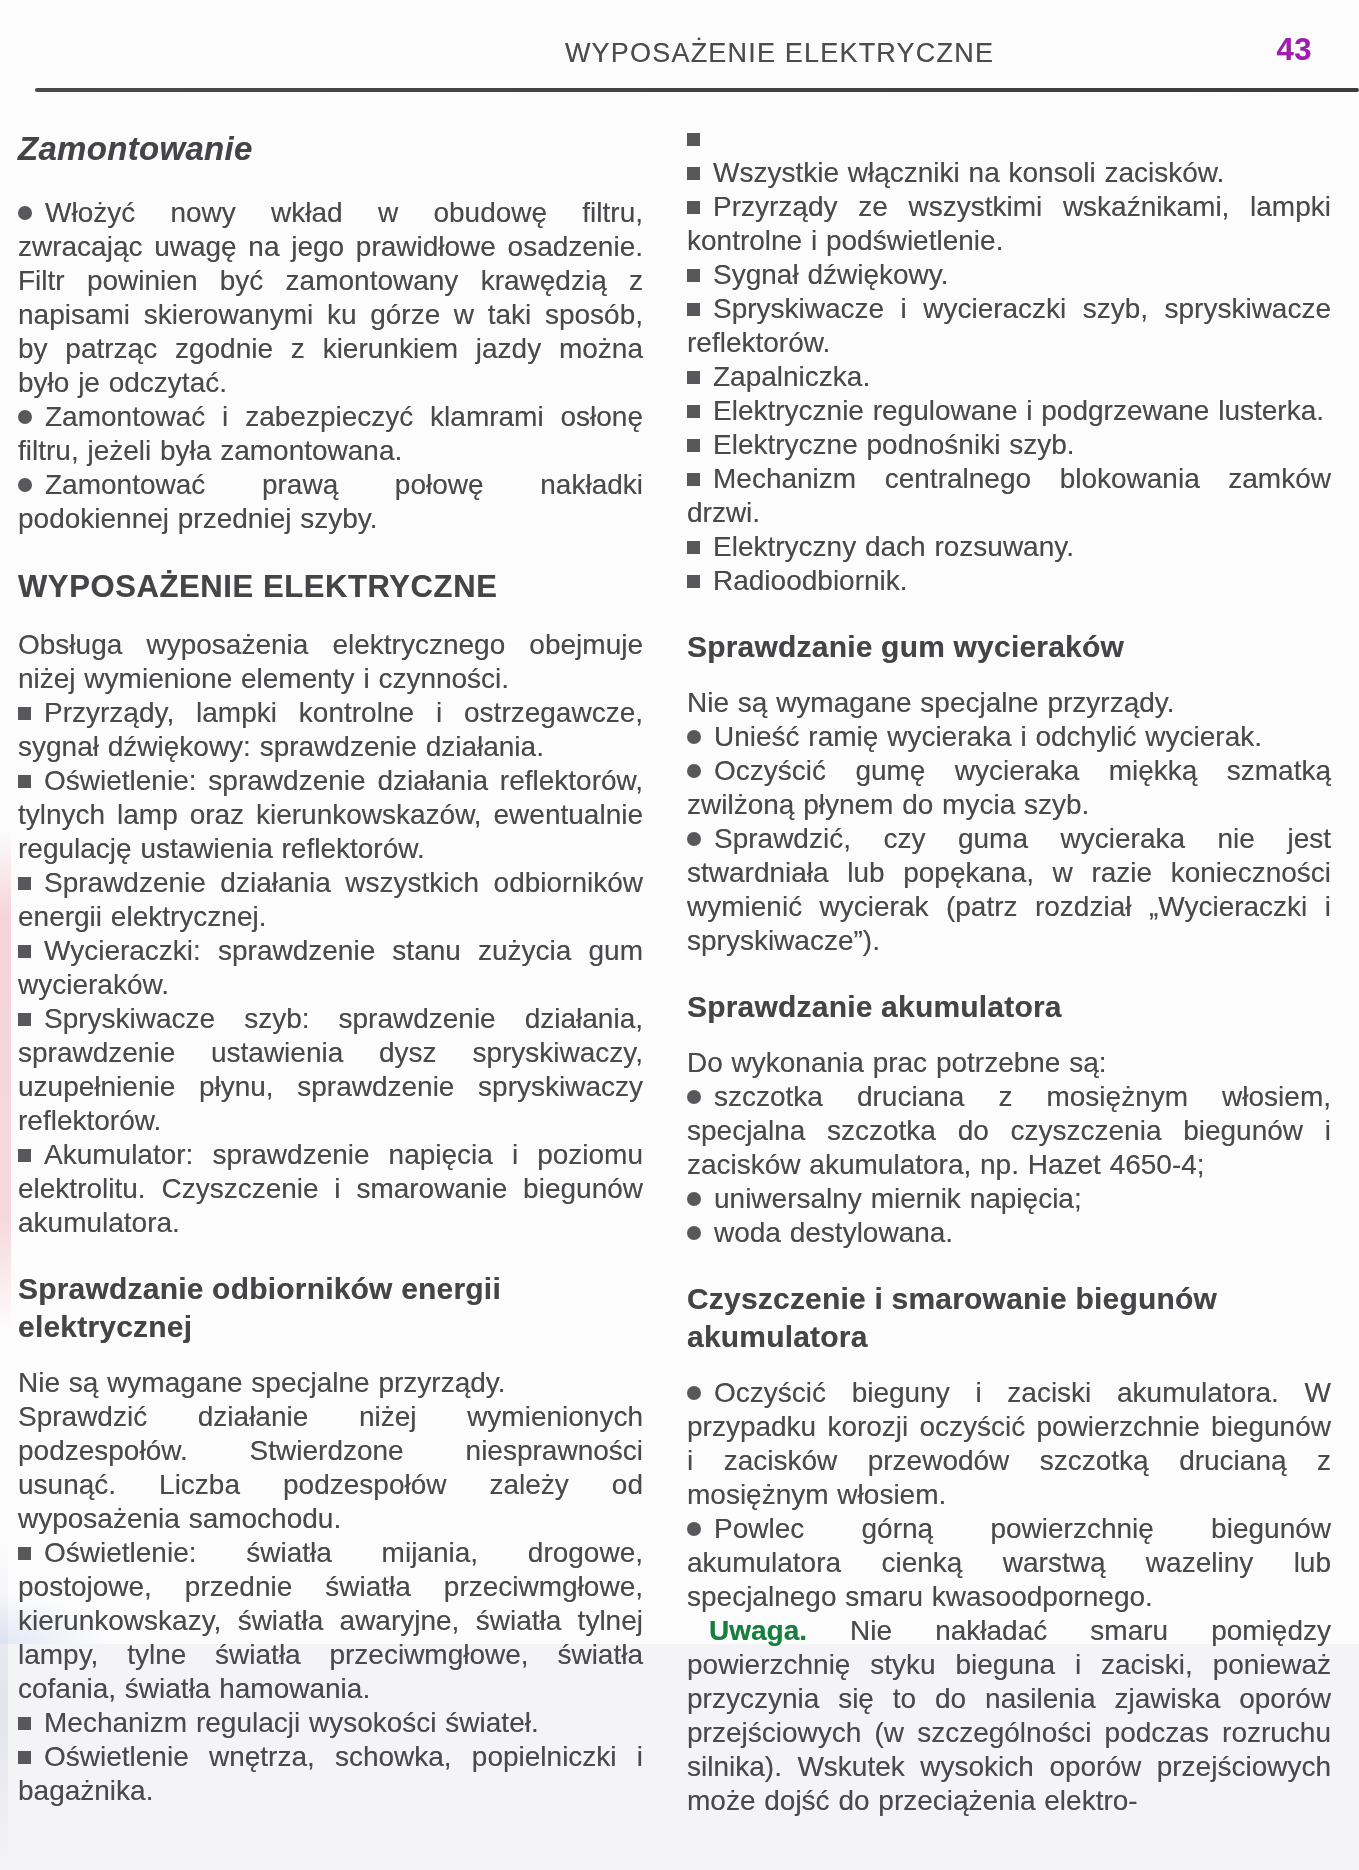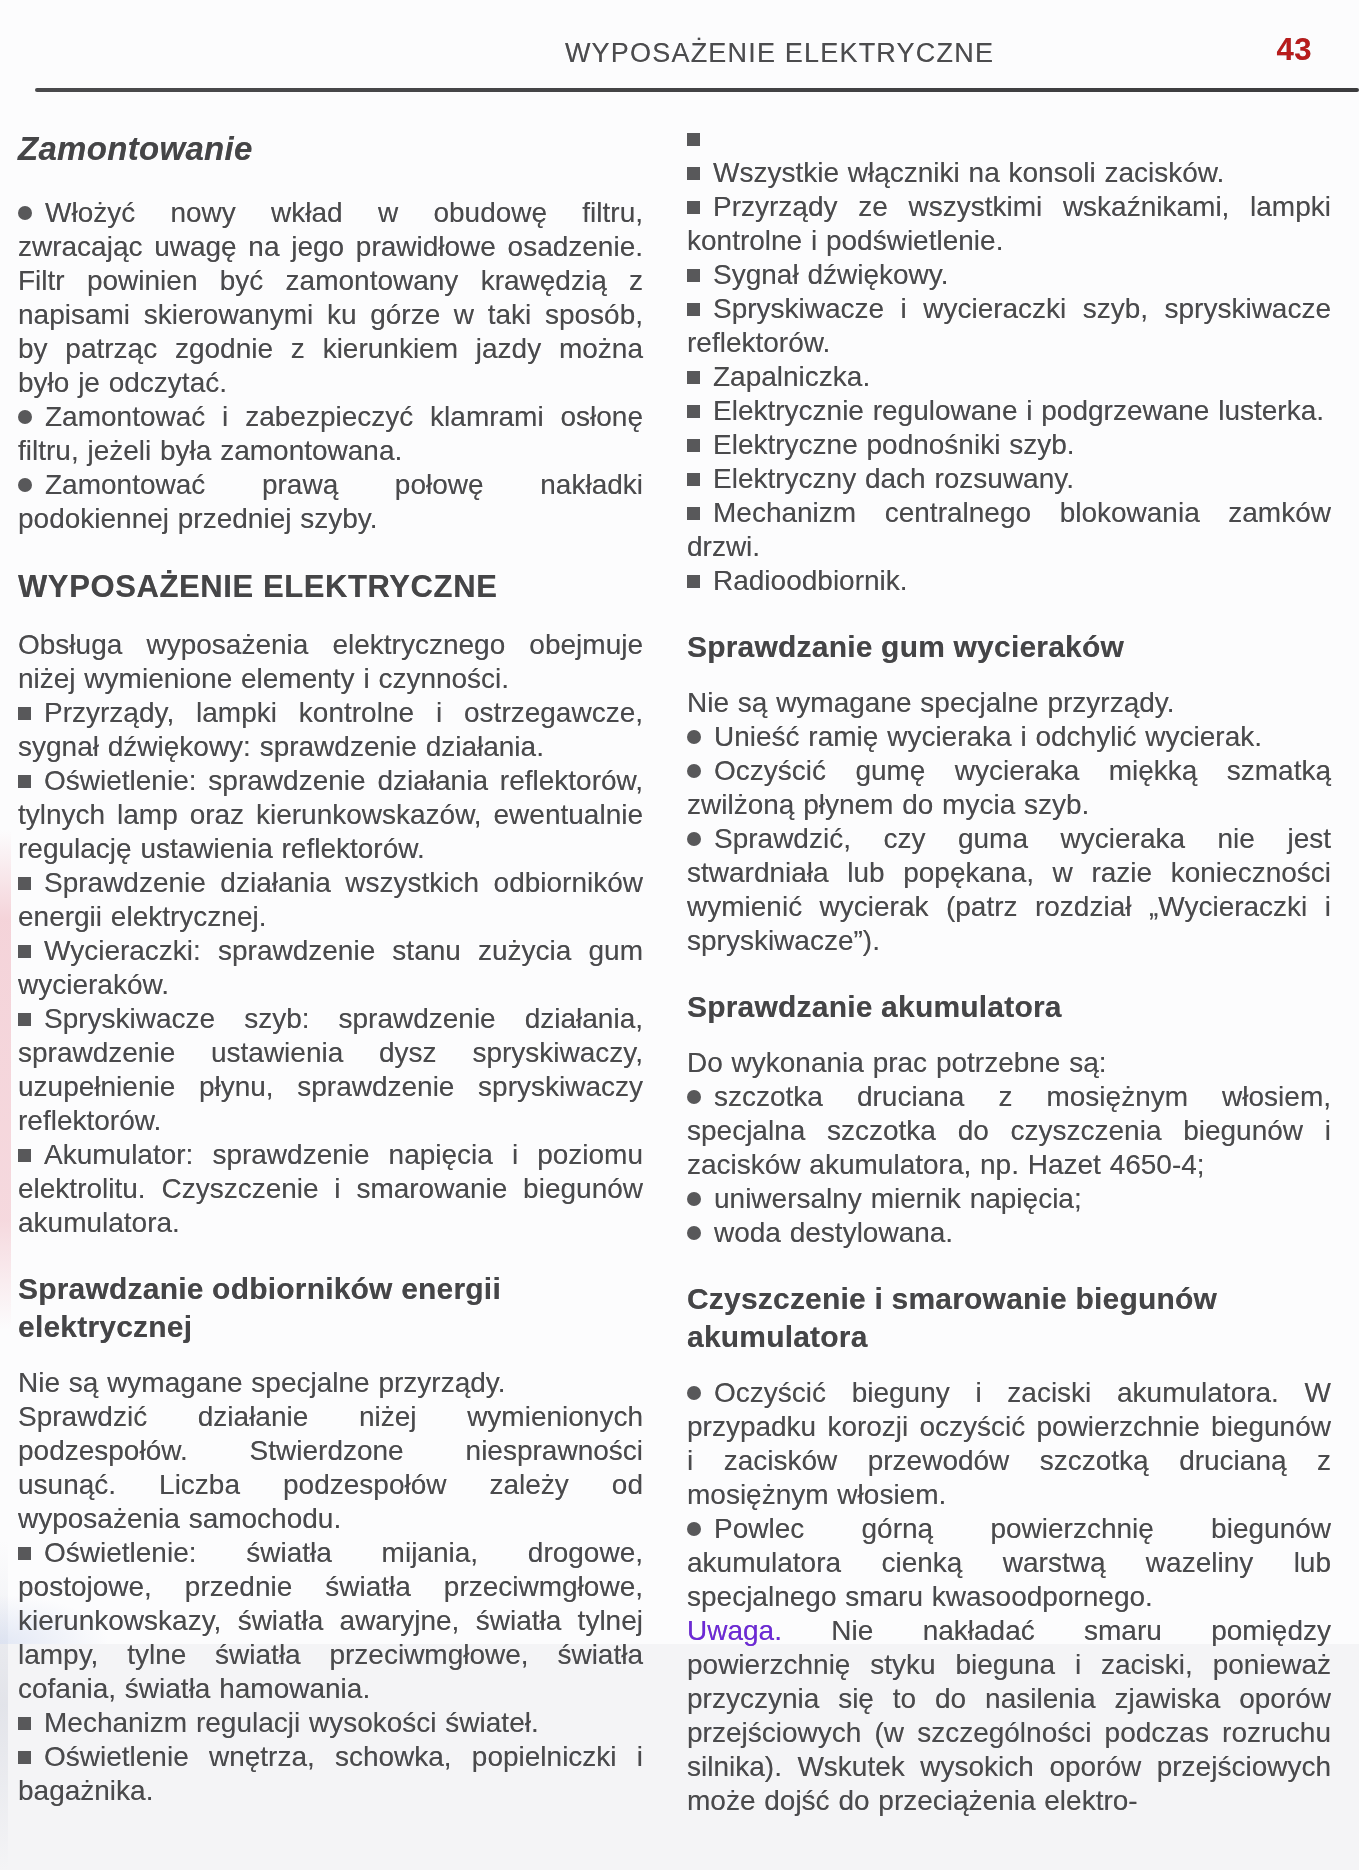--- a/index.html
+++ b/index.html
@@ -24,21 +24,21 @@
   .artifact-blue{position:absolute;left:0;bottom:0;width:110px;height:50px;
     background:radial-gradient(ellipse at left bottom,rgba(205,215,238,.55),rgba(205,215,238,0) 70%);}
 
   .header{position:absolute;top:38px;left:35px;right:0;height:46px;}
   .header-title{
     text-align:center;padding-left:165px;
     font-size:27px;letter-spacing:1.2px;color:#4c4c4e;
   }
   .page-number{
     position:absolute;top:-6px;right:47px;
-    font-size:31px;font-weight:700;color:#b91c1c;letter-spacing:.5px;
+    font-size:31px;font-weight:700;color:#a21caf;letter-spacing:.5px;
   }
   .rule{position:absolute;top:88px;left:35px;right:0;height:4px;
     background:linear-gradient(to right,#4a4a4c,#3c3c3e);border-radius:2px;}
 
   .columns{
     position:absolute;top:122px;left:18px;right:28px;
     display:flex;gap:44px;
   }
   .col{width:625px;flex:0 0 625px;}
   .col.right{flex:1 1 auto;width:auto;}
@@ -61,21 +61,21 @@
     margin:8px 0 28px;line-height:38px;letter-spacing:.3px;
   }
   .h-main{
     font-size:31px;font-weight:700;color:#454547;
     margin:32px 0 22px;line-height:38px;letter-spacing:.6px;
   }
   .h-sec{
     font-size:30px;font-weight:700;color:#454547;
     margin:30px 0 20px;line-height:38px;letter-spacing:.2px;
   }
-  .note b{font-weight:400;color:#6d28d9;}
+  .note b{font-weight:700;color:#15803d;margin-left:22px;}
 </style>
 </head>
 <body>
 
 <div class="page">
   <div class="artifact-pink"></div>
   <div class="artifact-gray"></div>
   <div class="artifact-blue"></div>
 
   <div class="header">
@@ -121,22 +121,22 @@
 
       <section>
         <p class="li"><span class="sq"></span></p>
         <p class="li"><span class="sq"></span><span>Wszystkie włączniki na konsoli zacisków.</span></p>
         <p class="li"><span class="sq"></span><span>Przyrządy ze wszystkimi wskaźnikami, lampki kontrolne i podświetlenie.</span></p>
         <p class="li"><span class="sq"></span><span>Sygnał dźwiękowy.</span></p>
         <p class="li"><span class="sq"></span><span>Spryskiwacze i wycieraczki szyb, spryskiwacze reflektorów.</span></p>
         <p class="li"><span class="sq"></span><span>Zapalniczka.</span></p>
         <p class="li"><span class="sq"></span><span>Elektrycznie regulowane i podgrzewane lusterka.</span></p>
         <p class="li"><span class="sq"></span><span>Elektryczne podnośniki szyb.</span></p>
+        <p class="li"><span class="sq"></span><span>Mechanizm centralnego blokowania zamków drzwi.</span></p>
         <p class="li"><span class="sq"></span><span>Elektryczny dach rozsuwany.</span></p>
-        <p class="li"><span class="sq"></span><span>Mechanizm centralnego blokowania zamków drzwi.</span></p>
         <p class="li"><span class="sq"></span><span>Radioodbiornik.</span></p>
       </section>
 
       <section>
         <h3 class="h-sec">Sprawdzanie gum wycieraków</h3>
         <p class="body">Nie są wymagane specjalne przyrządy.</p>
         <p class="li"><span class="dot"></span><span>Unieść ramię wycieraka i odchylić wycierak.</span></p>
         <p class="li"><span class="dot"></span><span>Oczyścić gumę wycieraka miękką szmatką zwilżoną płynem do mycia szyb.</span></p>
         <p class="li"><span class="dot"></span><span>Sprawdzić, czy guma wycieraka nie jest stwardniała lub popękana, w razie konieczności wymienić wycierak (patrz rozdział „Wycieraczki i spryskiwacze”).</span></p>
       </section>

